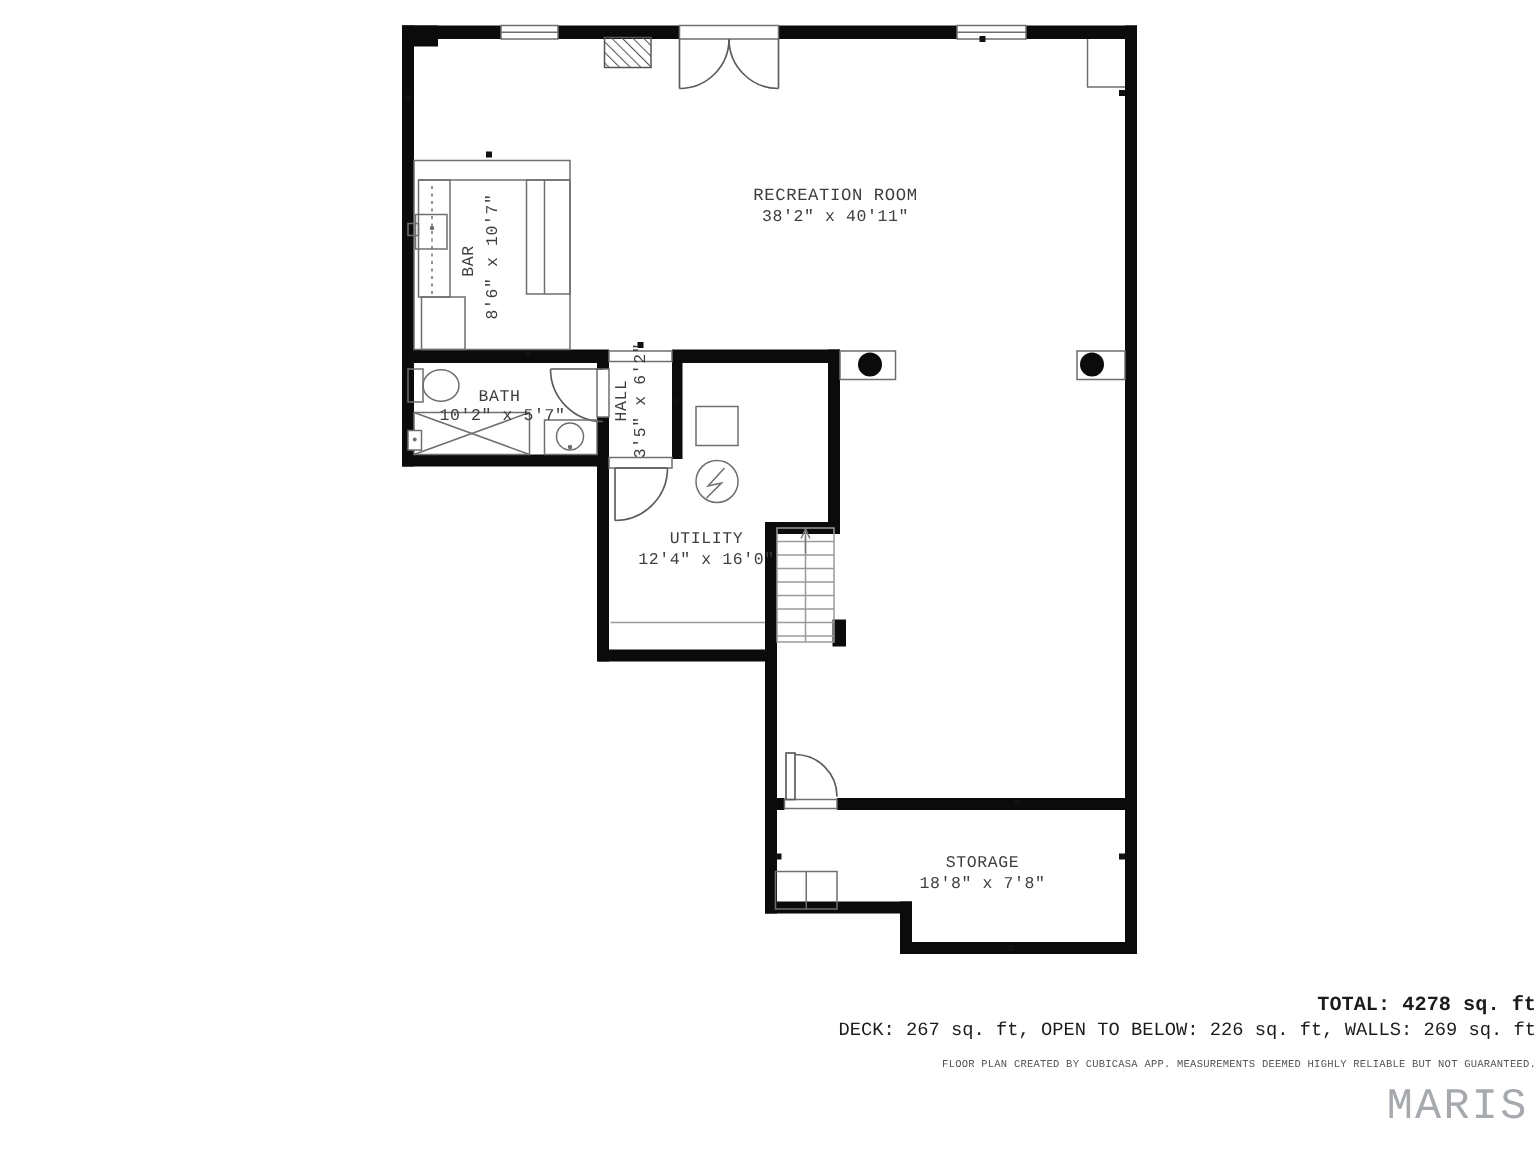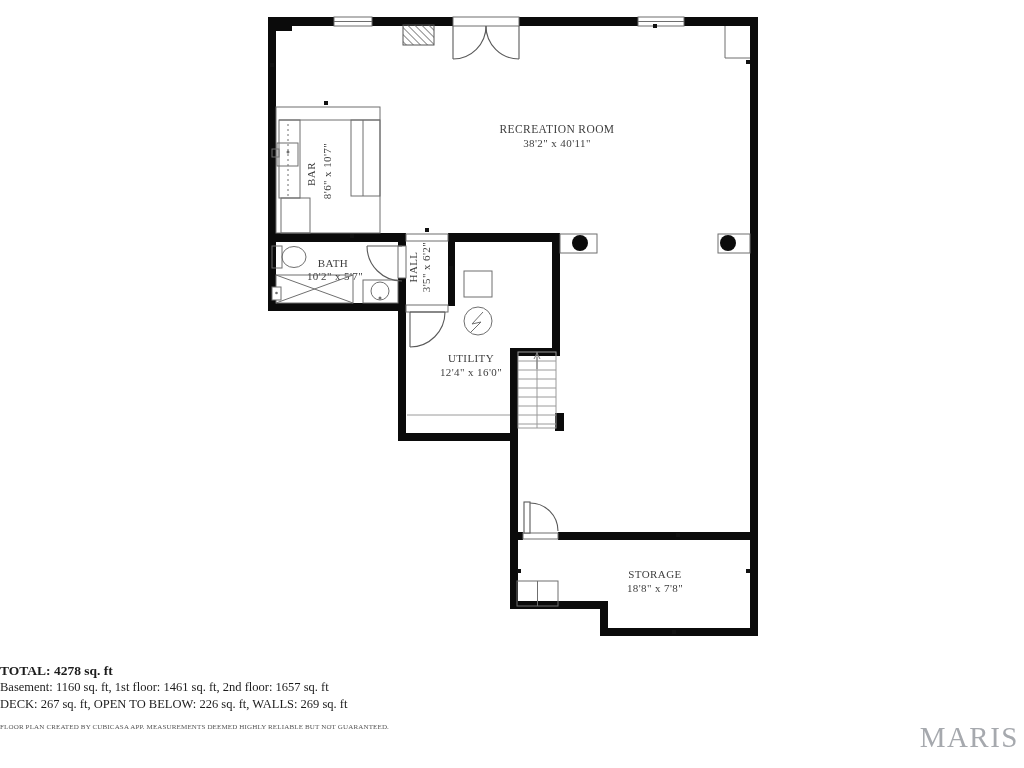--- a/index.html
+++ b/index.html
@@ -1,21 +1,21 @@
 <!DOCTYPE html>
 <html><head>
 <meta charset="utf-8">
 <style>
   html,body{margin:0;padding:0;background:#fff;}
   #stage{position:relative;width:1024px;height:768px;background:#ffffff;overflow:hidden;
-         font-family:Liberation Serif, serif;}
+         font-family:Liberation Mono, monospace;}
   #plan-svg{position:absolute;left:0;top:0;}
   .room-name, .room-dims{fill:#3e3e3e;font-size:11px;letter-spacing:.4px;}
   .rec-name{font-size:11.5px;}
-  #footer{position:absolute;left:0;top:662px;width:1024px;text-align:left;color:#1c1c1c;}
+  #footer{position:absolute;left:0;top:662px;width:1024px;text-align:right;color:#1c1c1c;}
   .ft-total{font-size:13.5px;font-weight:bold;line-height:17px;}
   .ft-line{font-size:12.5px;line-height:17px;}
   .ft-disclaimer{font-size:7px;color:#555;margin-top:10px;letter-spacing:.15px;}
   #watermark{position:absolute;right:5px;top:721px;font-size:29px;color:#a6a9ae;
              letter-spacing:1.5px;text-align:center;}
 </style>
 </head>
 <body>
 
 <div id="stage">
@@ -181,20 +181,19 @@
     <text class="room-name" x="471" y="362">UTILITY</text>
     <text class="room-dims" x="471" y="376">12'4" x 16'0"</text>
 
     <text class="room-name" x="655" y="578">STORAGE</text>
     <text class="room-dims" x="655" y="592">18'8" x 7'8"</text>
   </g>
 </svg>
 
 <div id="footer">
   <div class="ft-total">TOTAL: 4278 sq. ft</div>
-  <div class="ft-line">Basement: 1160 sq. ft, 1st floor: 1461 sq. ft, 2nd floor: 1657 sq. ft</div>
   <div class="ft-line">DECK: 267 sq. ft, OPEN TO BELOW: 226 sq. ft, WALLS: 269 sq. ft</div>
   <div class="ft-disclaimer">FLOOR PLAN CREATED BY CUBICASA APP. MEASUREMENTS DEEMED HIGHLY RELIABLE BUT NOT GUARANTEED.</div>
 </div>
 
 <div id="watermark">MARIS</div>
 
 </div>
 
 </body></html>

